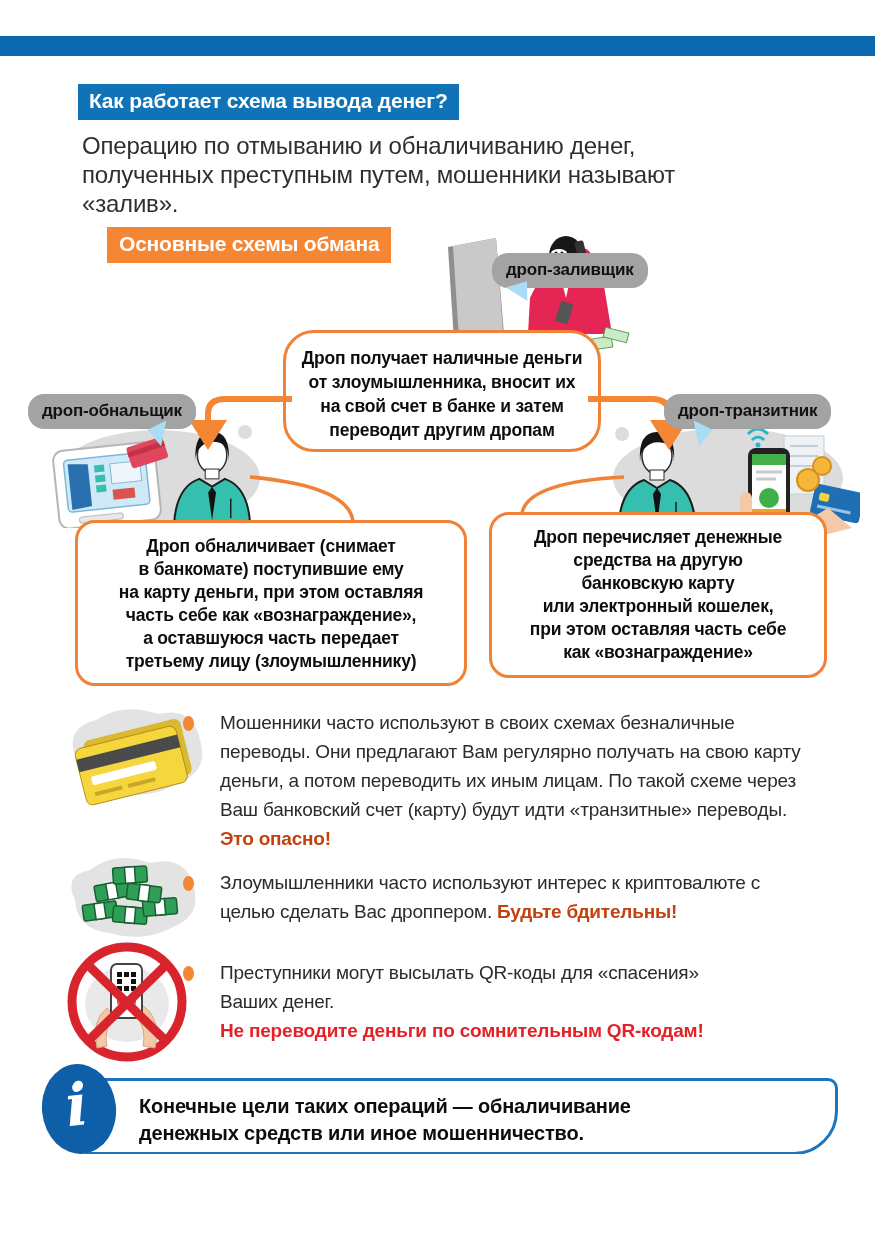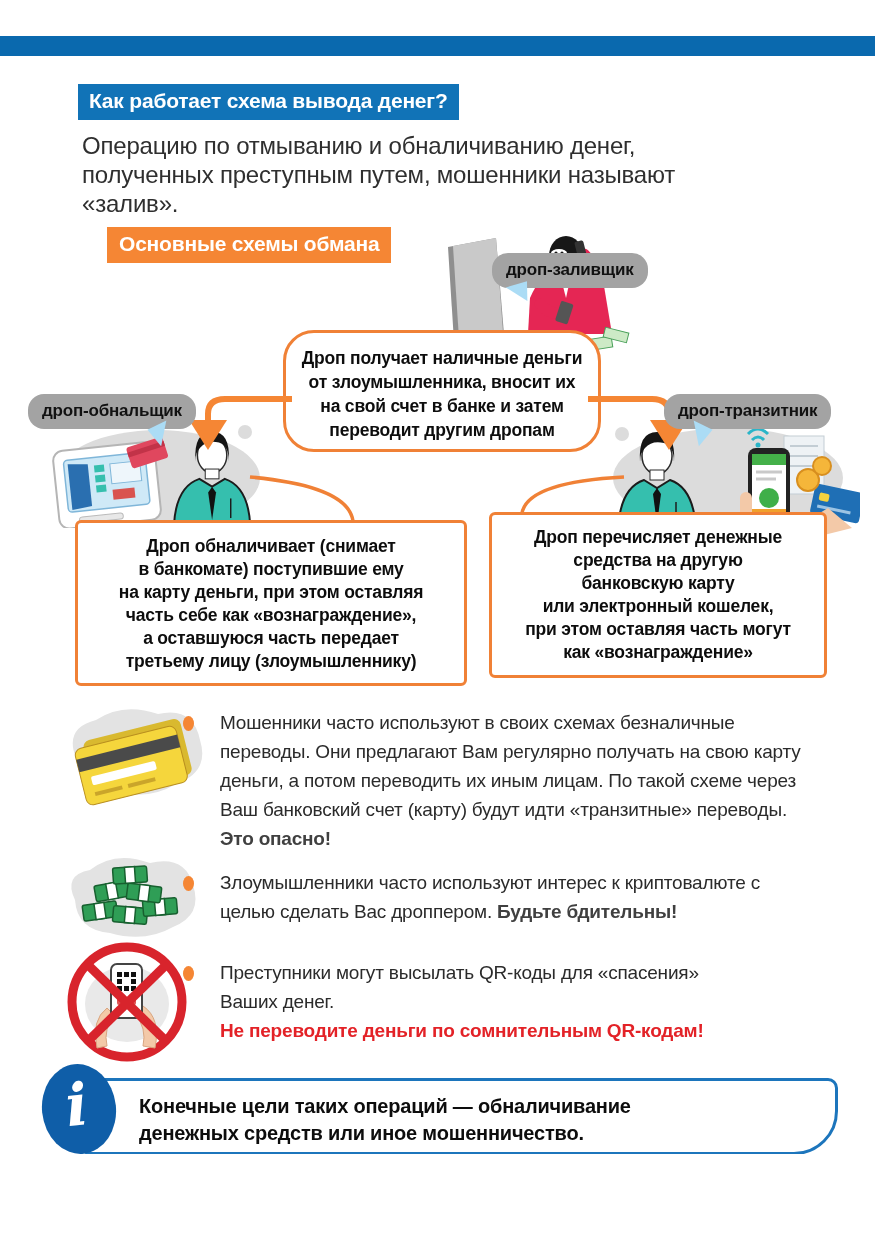--- a/index.html
+++ b/index.html
@@ -10,31 +10,31 @@
   .badge{font-weight:bold;color:#fff;font-size:21px;line-height:1.15;}
   .badge-blue{left:78px;top:84px;background:#1173b7;padding:5px 11px 7px;}
   .badge-orange{left:78px;top:227px;background:#f58634;padding:5px 12px 7px;margin-left:29px;}
   .intro{left:82px;top:131px;width:600px;font-size:24px;line-height:29px;color:#2f2f2f;}
   .bubble{position:absolute;background:#a3a3a3;border-radius:16px;padding:7px 14px 8px;
           font-weight:bold;font-size:17px;color:#111;z-index:5;white-space:nowrap;margin-top:24px;}
   .tail{position:absolute;width:0;height:0;border-style:solid;}
   .tail-top{bottom:-15px;left:16px;border-width:19px 5px 0 17px;border-color:#abdcf5 transparent transparent transparent;transform:rotate(-16deg);}
   .tail-left{bottom:-16px;right:24px;border-width:21px 16px 0 5px;border-color:#abdcf5 transparent transparent transparent;transform:rotate(-26deg);}
   .tail-right{bottom:-16px;left:24px;border-width:21px 5px 0 16px;border-color:#abdcf5 transparent transparent transparent;transform:rotate(26deg);}
-  .obox{position:absolute;background:#fff;border:3px solid #f08136;border-radius:6px;
+  .obox{position:absolute;background:#fff;border:3px solid #f08136;border-radius:20px;
         z-index:3;text-align:center;font-weight:bold;color:#0d0d0d;}
   .obox .ln{white-space:nowrap;}
   .central-box{left:283px;top:330px;width:312px;height:103px;padding-top:13px;font-size:17.5px;line-height:24px;border-radius:31px;}
   .left-box{left:75px;top:520px;width:386px;padding:12px 0 10px;font-size:17.5px;line-height:23px;}
   .right-box{left:489px;top:512px;width:332px;padding:11px 0 11px;font-size:17.5px;line-height:23px;}
   .overlay{left:0;top:0;z-index:4;pointer-events:none;}
   .figure{z-index:2;}
   .bullet-dot{width:11px;height:15px;border-radius:50%;background:#f58634;z-index:1;}
   .bullet-text{font-size:19px;line-height:29px;color:#2b2b2b;}
-  .warn{color:#404040;font-weight:bold;}
+  .warn{color:#c2410c;font-weight:bold;}
   .warn-block{display:block;color:#e32227;font-weight:bold;}
   .infobox{left:80px;top:1078px;width:678px;height:46px;border:3px solid #1c75bc;
            border-radius:10px 10px 44px 10px;padding:12px 18px 13px 56px;z-index:1;}
   .infobox .t{font-weight:bold;font-size:20px;line-height:27px;color:#0d0d0d;width:500px;}
   .info-icon{left:42px;top:1064px;width:74px;height:90px;background:#0f5ea8;border-radius:50%;
              transform:rotate(-6deg);z-index:2;display:flex;align-items:center;justify-content:center;}
   .info-icon span{font-family:"DejaVu Serif",serif;font-style:italic;font-weight:bold;
                   color:#fff;font-size:58px;line-height:1;transform:translate(-2px,-4px);}
   .pagenum{left:28px;top:1168px;font-size:46px;color:#1a1a1a;transform:scaleX(0.72);transform-origin:left top;}
   #footer-bars{left:0;top:1210px;width:875px;height:31px;}
@@ -180,21 +180,21 @@
     <div class="ln">часть себе как «вознаграждение»,</div>
     <div class="ln">а оставшуюся часть передает</div>
     <div class="ln">третьему лицу (злоумышленнику)</div>
   </div>
 
   <div class="obox right-box">
     <div class="ln">Дроп перечисляет денежные</div>
     <div class="ln">средства на другую</div>
     <div class="ln">банковскую карту</div>
     <div class="ln">или электронный кошелек,</div>
-    <div class="ln">при этом оставляя часть могут</div>
+    <div class="ln">при этом оставляя часть себе</div>
     <div class="ln">как «вознаграждение»</div>
   </div>
 
   <svg class="abs" style="left:58px;top:698px;" width="150" height="118" viewBox="0 0 150 118">
     <path d="M18 60 Q6 30 38 22 Q65 4 100 16 Q135 8 142 42 Q152 74 118 86 Q88 104 52 92 Q20 88 18 60 Z" fill="#e3e3e3"></path>
     <g transform="rotate(-14 75 62)">
       <rect x="30" y="32" width="100" height="58" rx="7" fill="#d9b92f"></rect>
       <rect x="20" y="38" width="104" height="58" rx="7" fill="#f5d63c" stroke="#b98f1f"></rect>
       <rect x="20" y="48" width="104" height="13" fill="#4a4a4a"></rect>
       <rect x="30" y="68" width="66" height="9" rx="2" fill="#fff"></rect>

